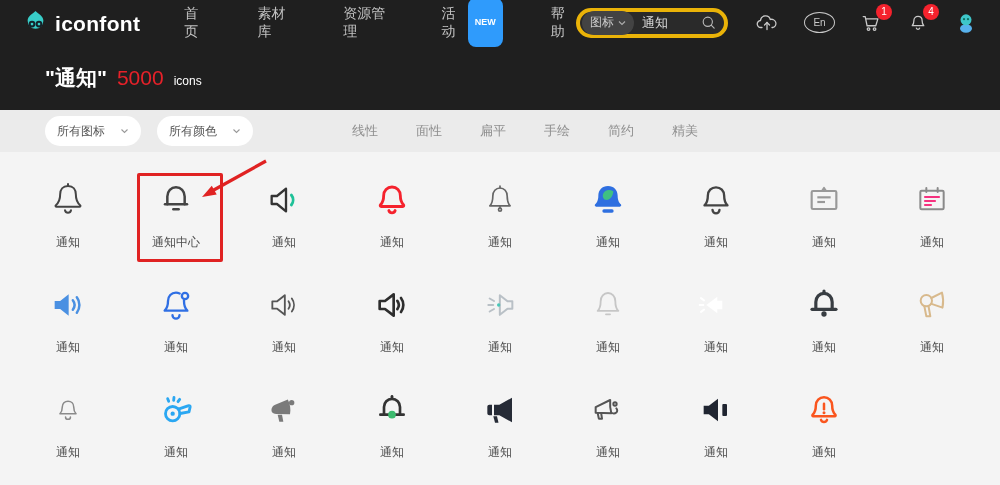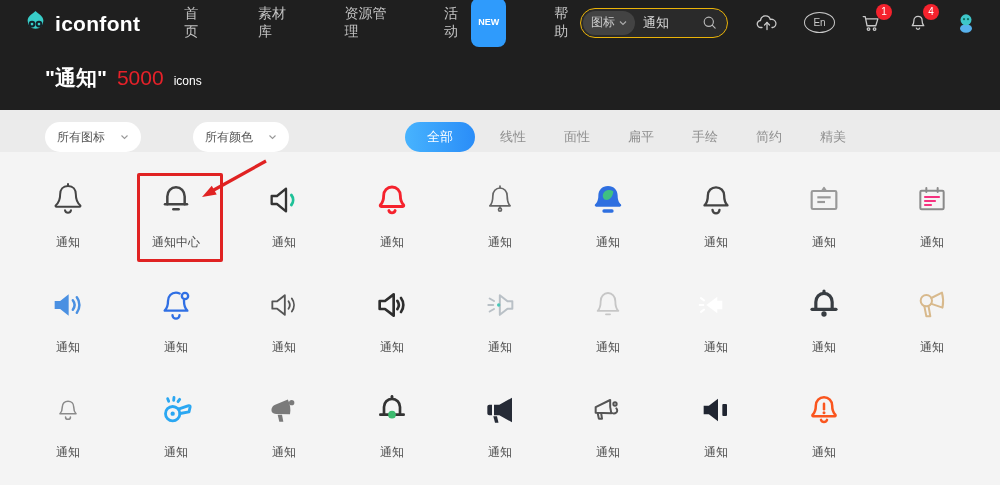--- a/index.html
+++ b/index.html
@@ -11,38 +11,38 @@
   }
   
   .header { height:45px; background:#1f1f1f; display:flex; align-items:center; padding:0 22px; }
   .logo { display:flex; align-items:flex-end; gap:6px; cursor:pointer; }
   .logo svg { width:27px; height:27px; }
   .logo-text { color:#fff; font-size:21px; font-weight:bold; letter-spacing:.3px; }
   .nav { display:flex; gap:48px; margin-left:44px; }
   .nav .nav-item { color:#c3c3c3; font-size:14px; text-decoration:none; display:flex; align-items:center; gap:5px; cursor:pointer; }
   .new-badge { background:#2f9bfc; color:#fff; font-size:9px; font-weight:bold; padding:20px 7px; border-radius:8px; line-height:1; }
   .search { margin-left:auto; display:flex; align-items:center; height:30px; width:152px;
-            border:1px solid #eab308; background:#2a2a2a; border-radius:16px; padding:2px; }
+            border:4px solid #eab308; background:#2a2a2a; border-radius:16px; padding:2px; }
   .search-cat { background:#434343; border-radius:13px; height:24px; display:flex; align-items:center;
                 padding:0 8px; font-size:12px; color:#ccc; gap:4px; cursor:pointer; white-space:nowrap; }
   .search-input { background:transparent; border:none; outline:none; color:#ddd; font-size:13px; width:58px; margin-left:8px; padding:0; }
   .search-glass { margin-left:auto; margin-right:7px; display:flex; cursor:pointer; }
   .hicons { display:flex; align-items:center; gap:25px; margin-left:27px; }
   .hicon { position:relative; display:flex; cursor:pointer; }
   .num-badge { position:absolute; top:-8px; right:-10px; background:#f5222d; color:#fff; font-size:10px;
                min-width:16px; height:16px; border-radius:8px; display:flex; align-items:center; justify-content:center; padding:0 3px; }
   .en-circle { width:31px; height:21px; border:1.3px solid #c9c9c9; border-radius:50%; color:#c9c9c9;
                font-size:10px; display:flex; align-items:center; justify-content:center; }
   
   .titlebar { height:65px; background:#1f1f1f; display:flex; align-items:center; padding:0 45px; gap:10px; }
   .q  { color:#fff; font-size:21px; font-weight:bold; }
   .count { color:#e62129; font-size:21px; font-weight:normal; }
   .unit { color:#fff; font-size:12px; margin-top:7px; }
   
-  .filterbar { height:42px; background:#ebebeb; display:flex; align-items:flex-end; padding:0 45px;gap:36px; }
+  .filterbar { height:42px; background:#ebebeb; display:flex; align-items:center; padding:0 45px; }
   .dd { width:96px; height:30px; background:#fff; border-radius:16px; display:flex; align-items:center;
         padding:0 12px; font-size:12px; color:#555; margin-right:16px; cursor:pointer; }
   .dd .chev { margin-left:auto; display:flex; }
   .tabs { display:flex; align-items:center; margin-left:64px; }
   .tab { font-size:13px; color:#8f8f8f; padding:0 19px; cursor:pointer; }
   .tab.active { background:linear-gradient(90deg,#47b3fe,#2a8df8); color:#fff; height:30px; border-radius:16px;
                 display:flex; align-items:center; padding:0 22px; margin-right:6px; }
   
   .grid { display:grid; grid-template-columns:repeat(9,1fr); padding:16px 14px 0; }
   .cell { height:105px; display:flex; flex-direction:column; align-items:center; padding-top:10px; cursor:pointer; }
@@ -161,21 +161,20 @@
   </div>
   <div class="dd">
     <span>所有颜色</span>
     <span class="chev">
         <svg width="9" height="6" viewBox="0 0 8 6">
           <path d="M1 1.5 4 4.5 7 1.5" stroke="#999" stroke-width="1.1" fill="none"></path>
         </svg>
       </span>
   </div>
   <div class="tabs">
-    <span class="tab active">全部</span>
     <span class="tab">线性</span>
     <span class="tab">面性</span>
     <span class="tab">扁平</span>
     <span class="tab">手绘</span>
     <span class="tab">简约</span>
     <span class="tab">精美</span>
   </div>
 </div>
 
 <div class="grid">

